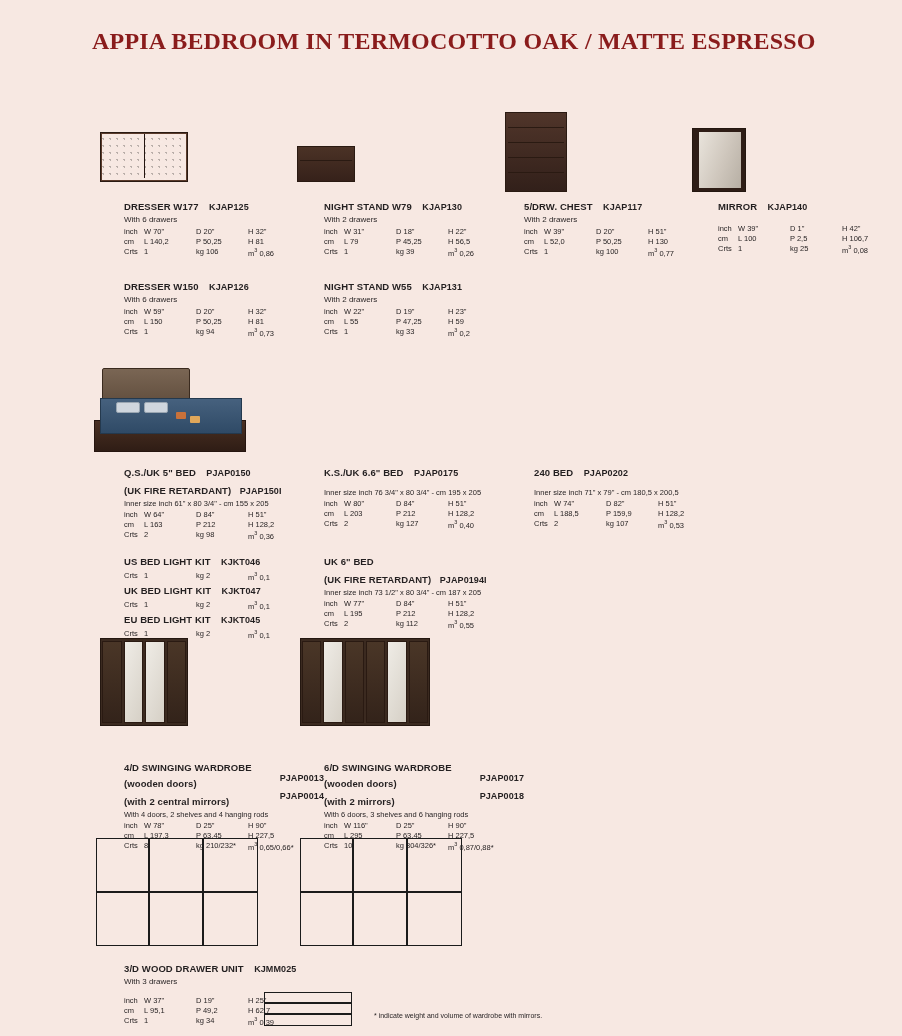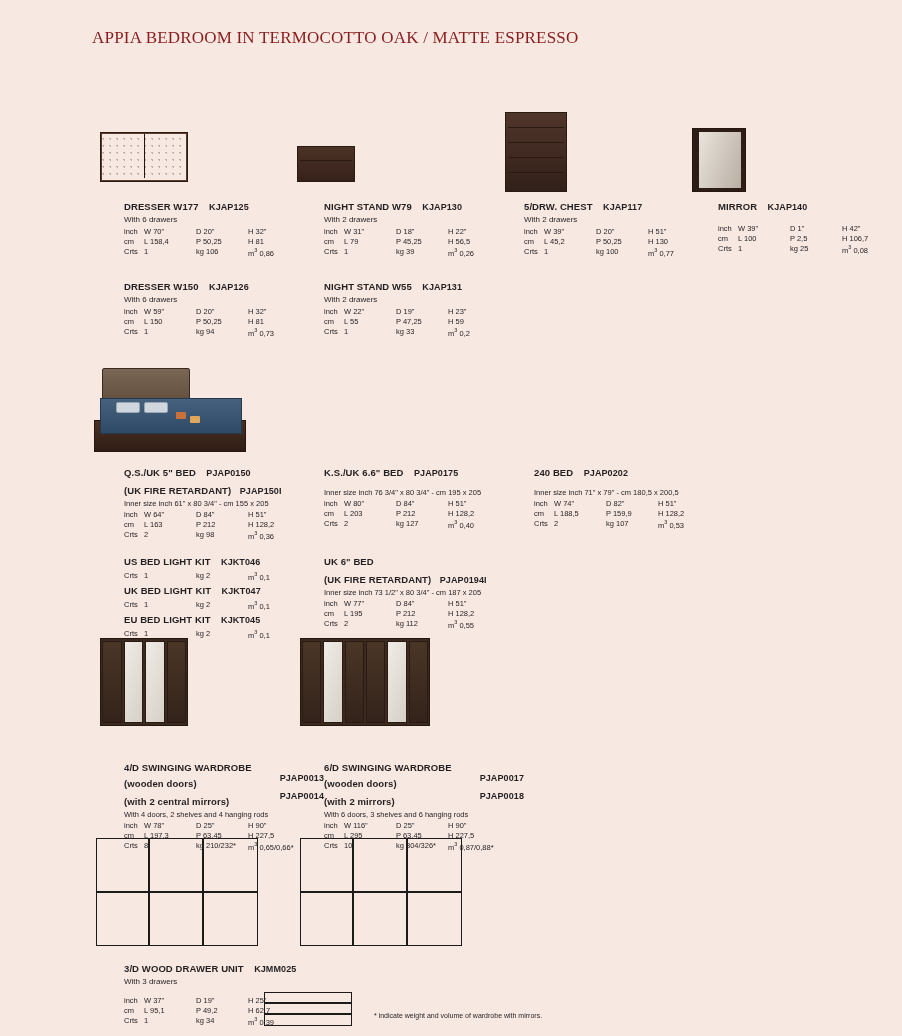--- a/index.html
+++ b/index.html
@@ -9,21 +9,21 @@
     font-family:"Liberation Sans", sans-serif;
     color:#231f20;
     position:relative;
     overflow:hidden;
   }
   .page{position:relative;width:902px;height:1036px;}
 
   .page-title{
     position:absolute;left:92px;top:28px;
     font-family:"Liberation Serif", serif;
-    font-size:17px;font-weight:normal;letter-spacing:.2px;
+    font-size:24px;font-weight:bold;letter-spacing:.2px;
     color:#8a1c1c;
   }
 
   
   .blk{position:absolute;margin-left:32px;}
   .name{font-size:9.5px;font-weight:bold;letter-spacing:.1px;line-height:11px;}
   .code{font-size:9px;font-weight:bold;letter-spacing:.1px;}
   .sub{font-size:8px;line-height:10px;margin-top:1px;}
   .innersize{font-size:7.5px;line-height:9px;margin-top:1px;}
 
@@ -115,21 +115,21 @@
     <table class="spec">
       <tbody>
           <tr>
             <td class="u">inch</td>
             <td class="c1">W 70"</td>
             <td class="c2">D  20"</td>
             <td class="c3">H  32"</td>
           </tr>
       <tr>
             <td class="u">cm</td>
-            <td class="c1">L  158,4</td>
+            <td class="c1">L  140,2</td>
             <td class="c2">P  50,25</td>
             <td class="c3">H  81</td>
           </tr>
       <tr>
             <td class="u">Crts</td>
             <td class="c1">1</td>
             <td class="c2">kg 106</td>
         <td class="c3">m<sup>3</sup> <span>0,86</span></td>
           </tr>
     </tbody>
@@ -227,21 +227,21 @@
     <table class="spec">
       <tbody>
           <tr>
             <td class="u">inch</td>
             <td class="c1">W 39"</td>
             <td class="c2">D  20"</td>
             <td class="c3">H  51"</td>
           </tr>
       <tr>
             <td class="u">cm</td>
-            <td class="c1">L  45,2</td>
+            <td class="c1">L  52,0</td>
             <td class="c2">P  50,25</td>
             <td class="c3">H  130</td>
           </tr>
       <tr>
             <td class="u">Crts</td>
             <td class="c1">1</td>
             <td class="c2">kg 100</td>
         <td class="c3">m<sup>3</sup> <span>0,77</span></td>
           </tr>
     </tbody>

